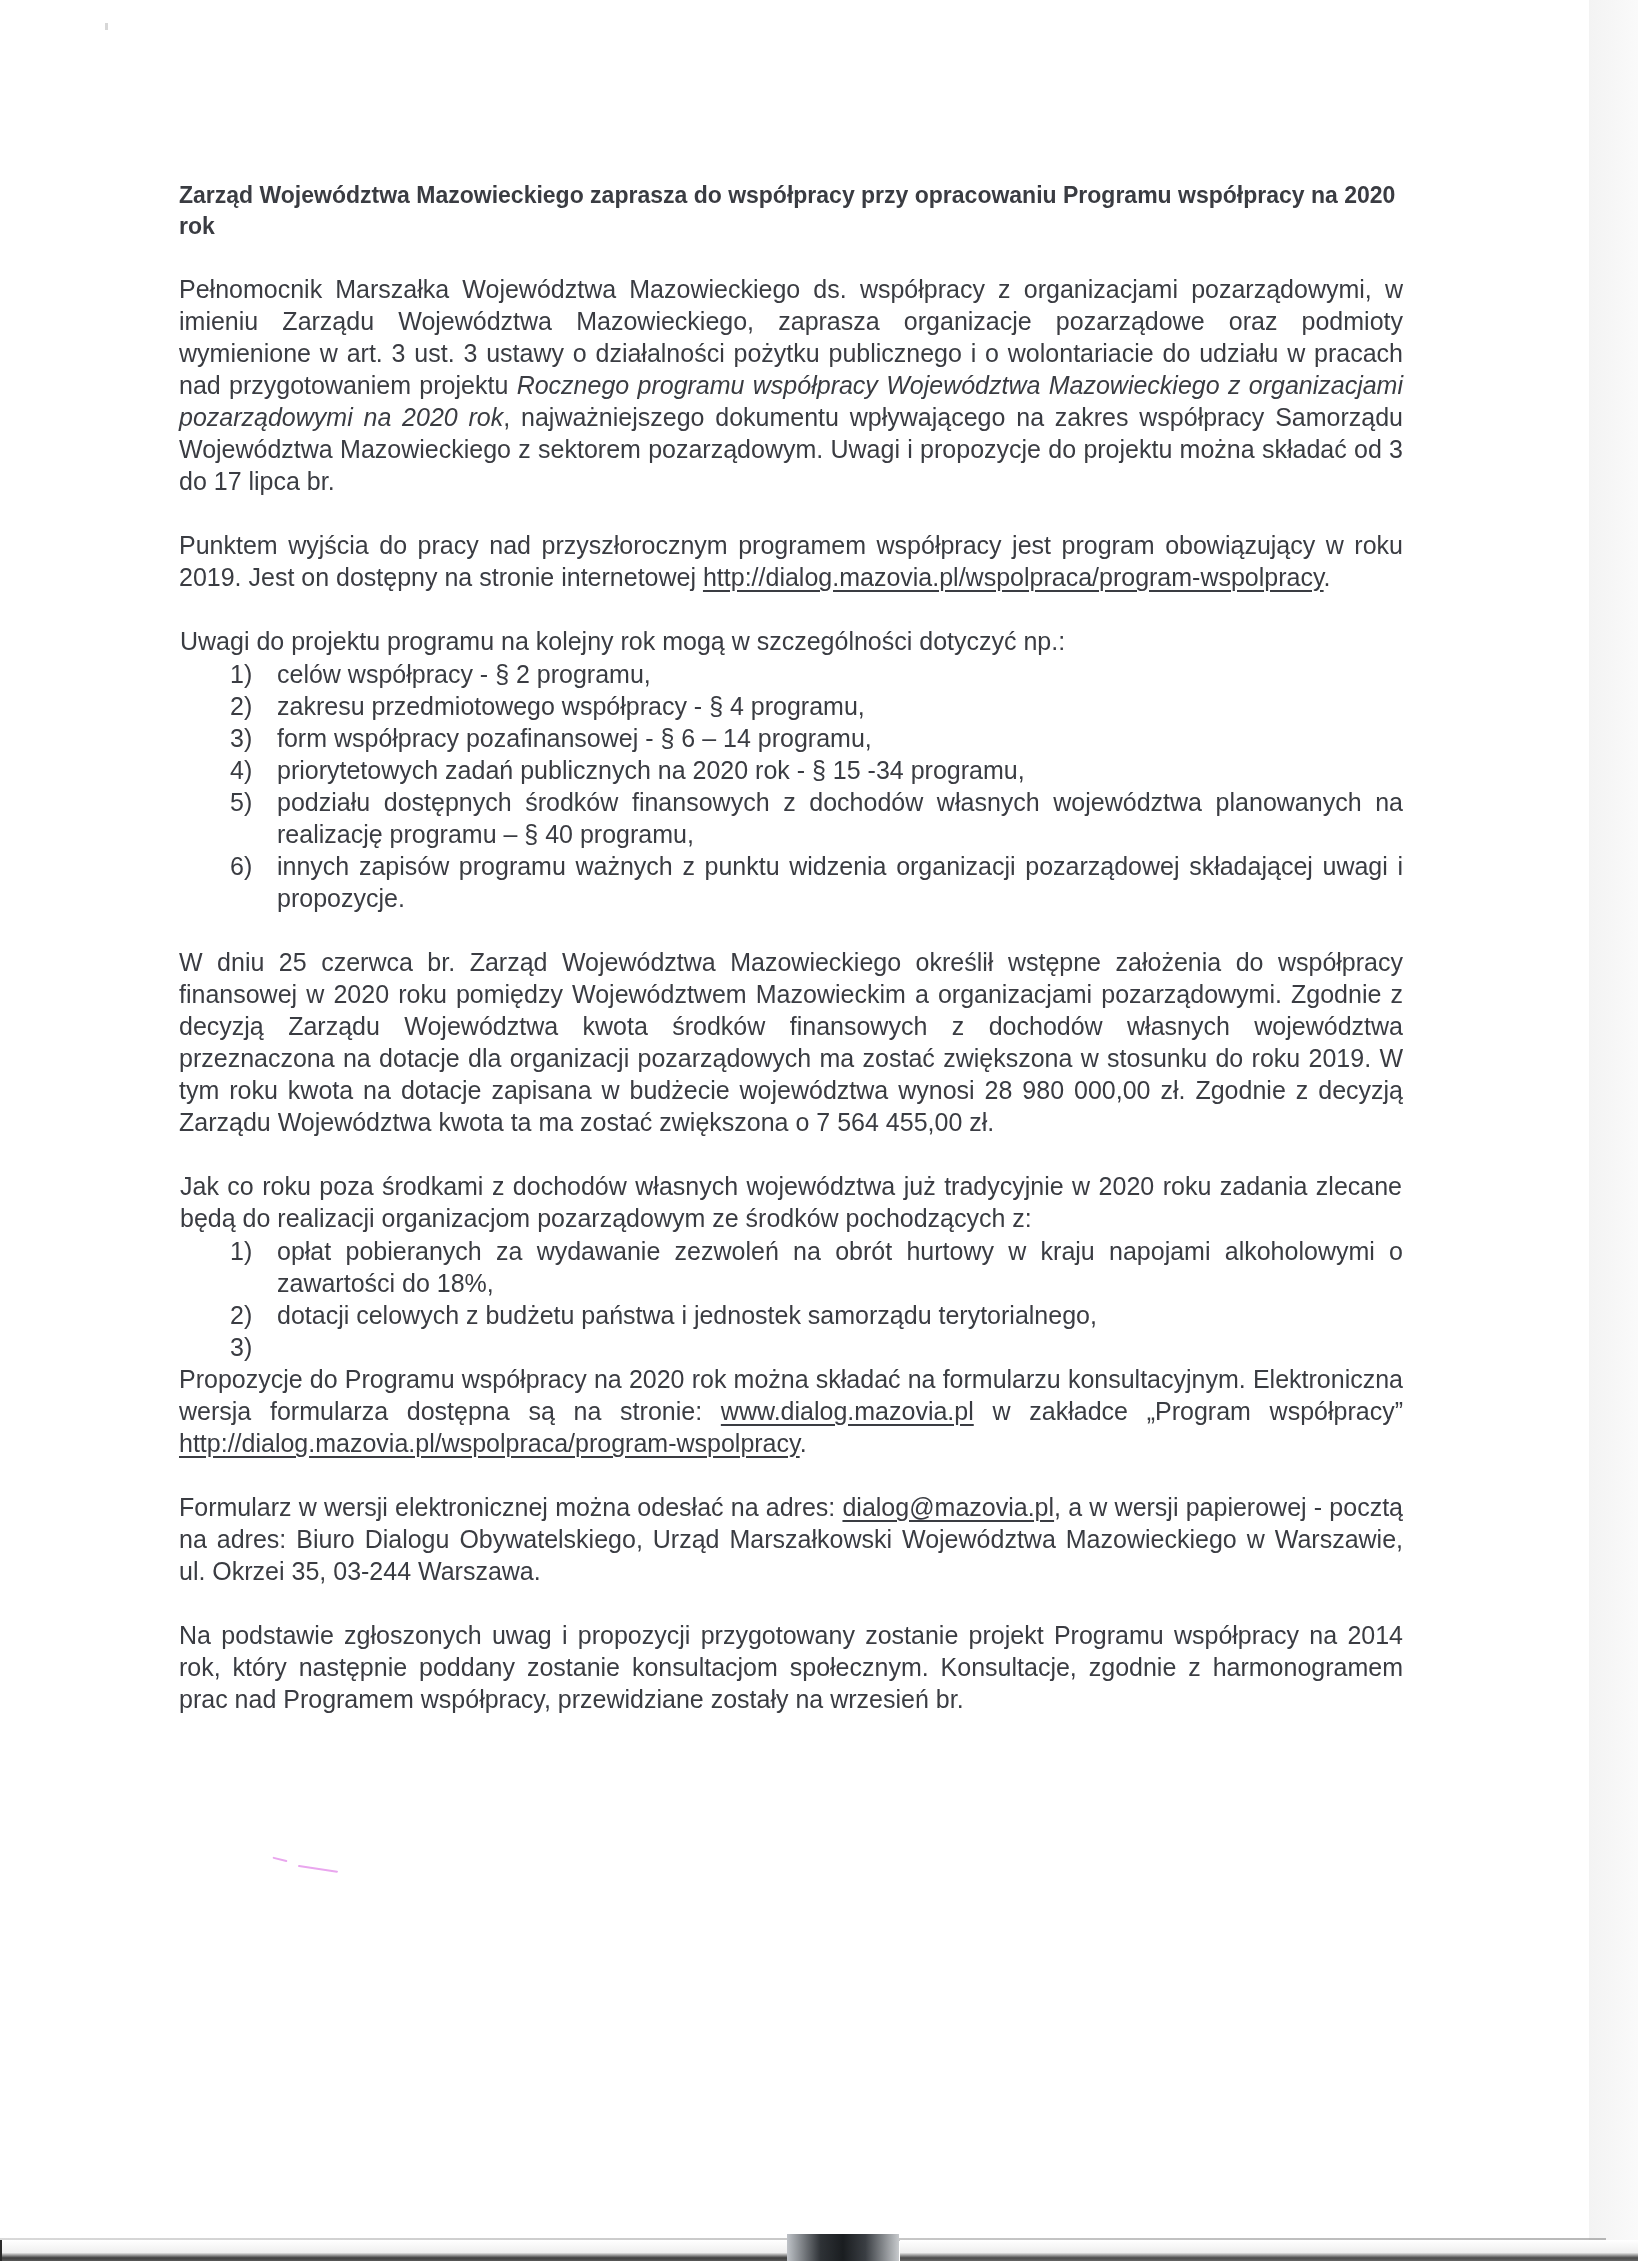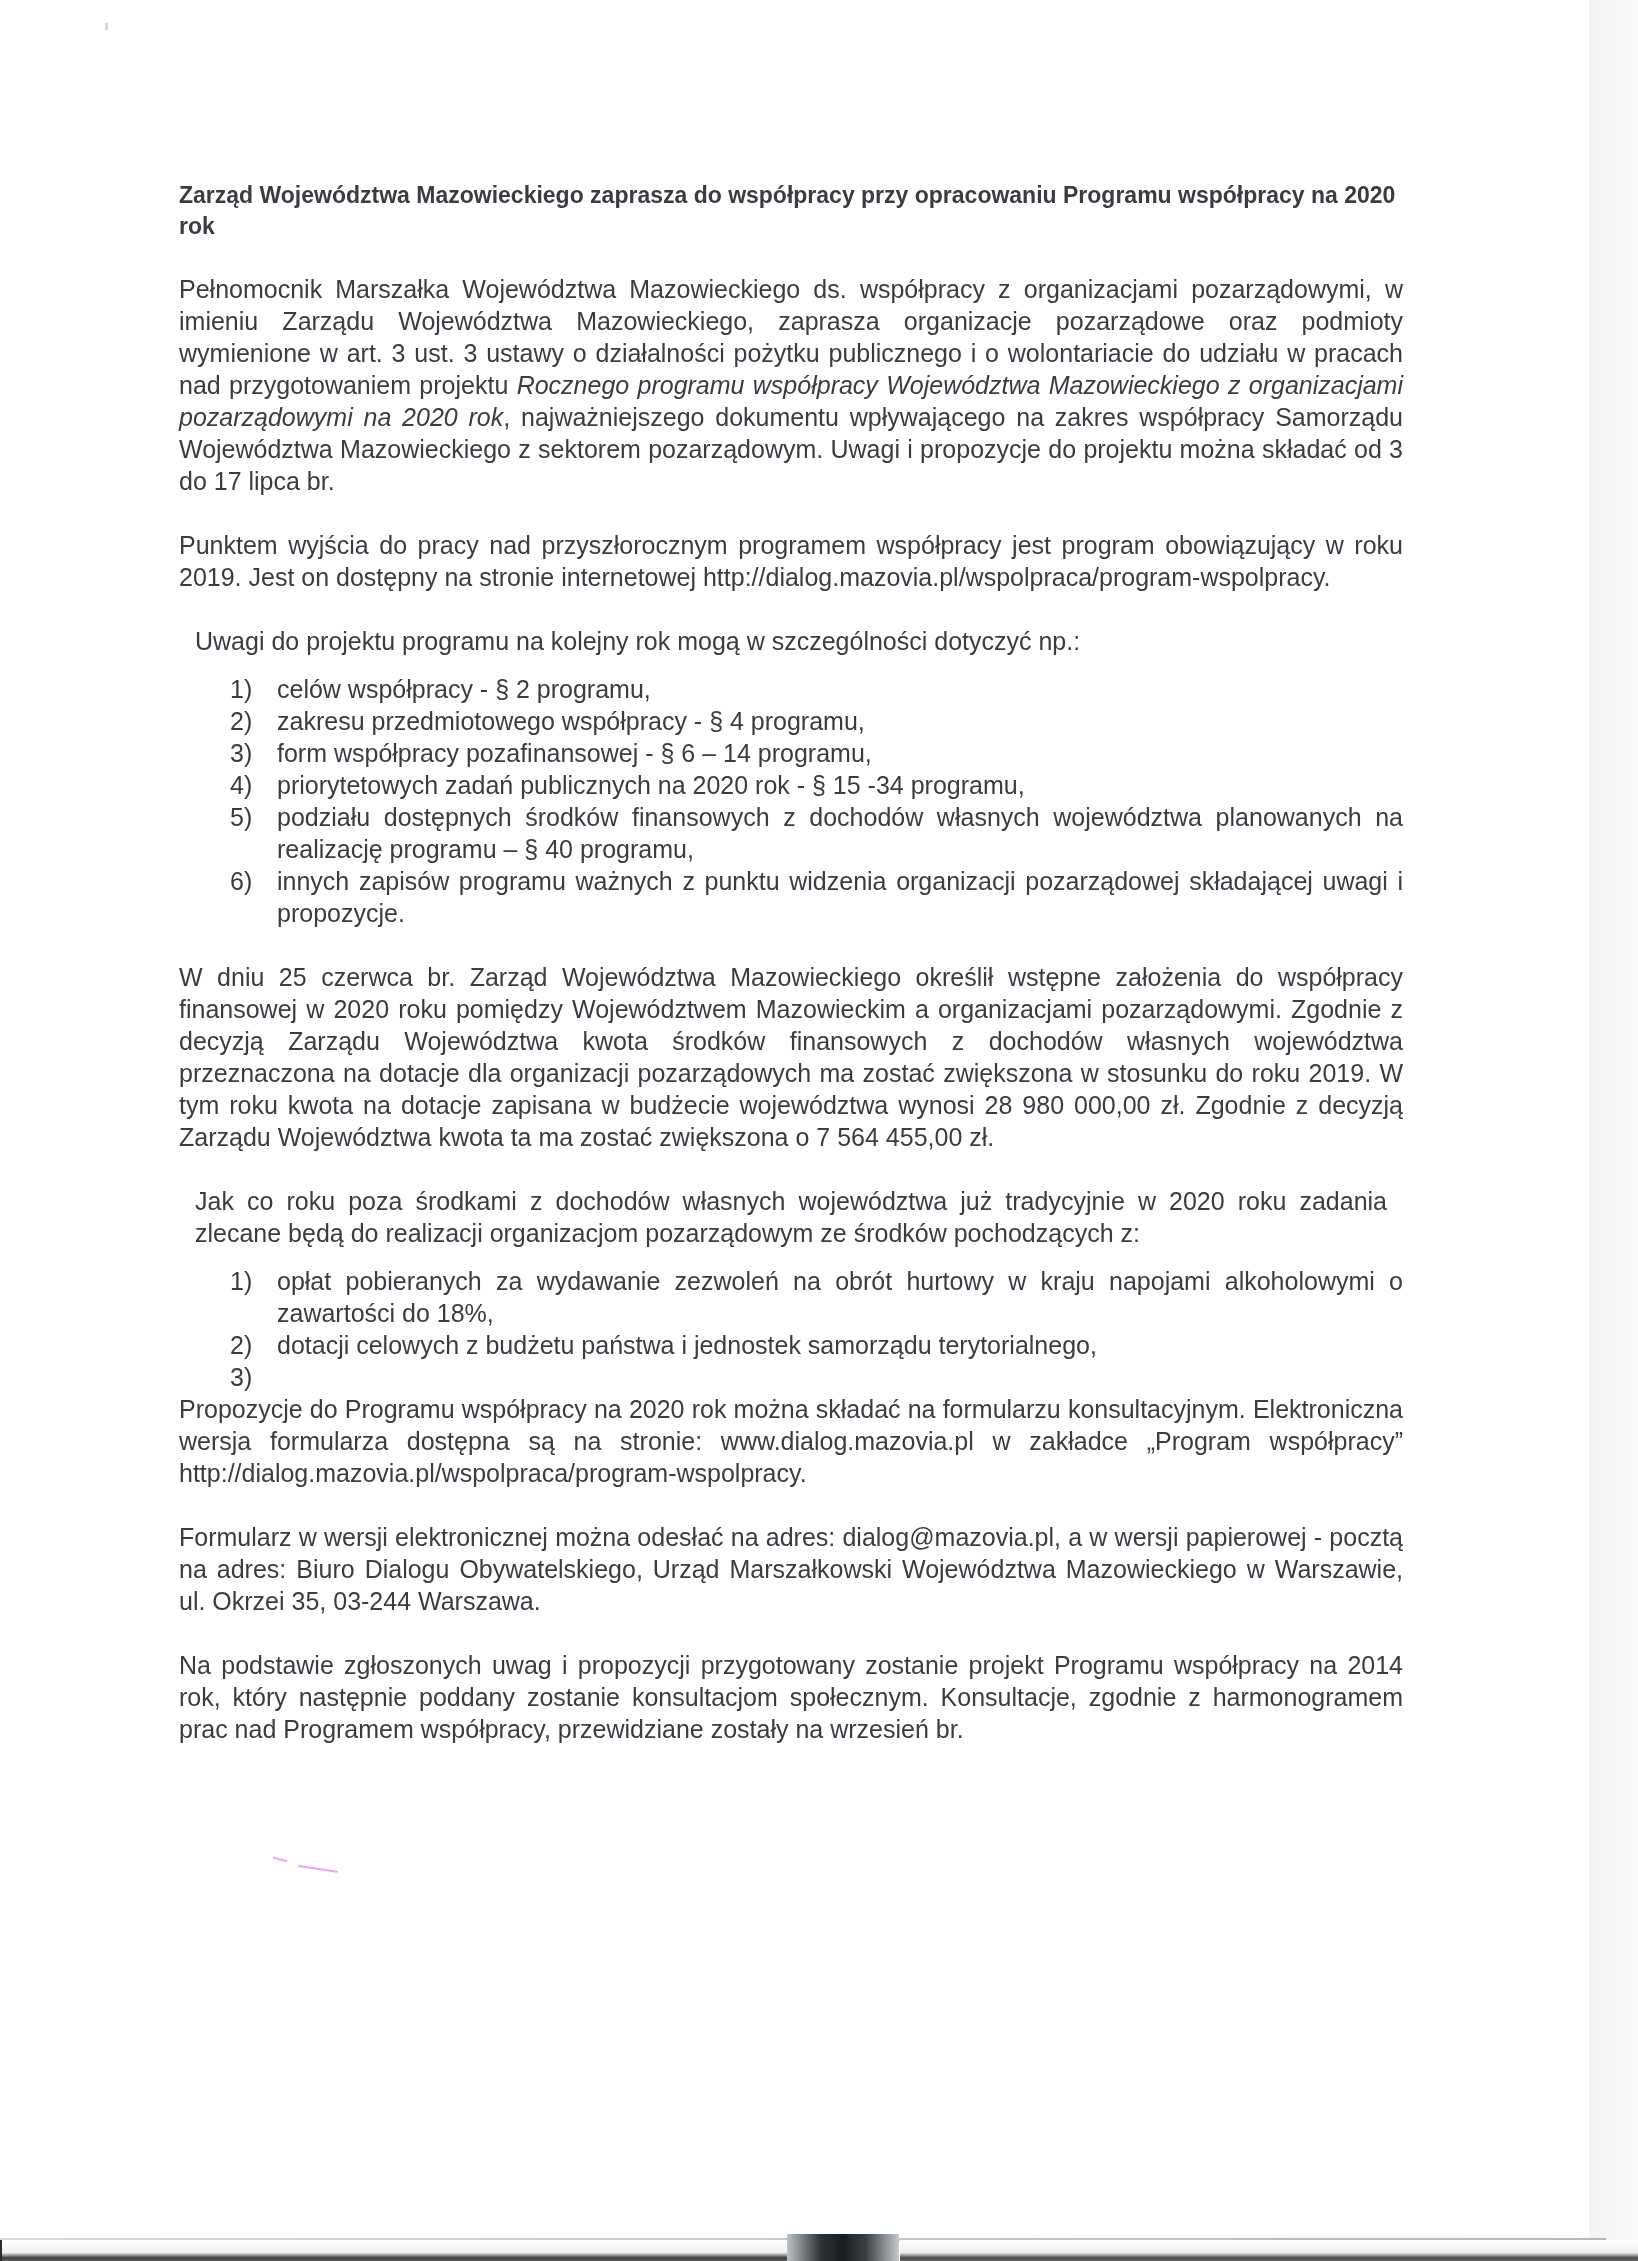--- a/index.html
+++ b/index.html
@@ -51,23 +51,24 @@
       position: relative;
       padding-left: 98px;
       text-align: justify;
       text-align-last: left;
     }
     ol.num li .marker {
       position: absolute;
       left: 51px;
       top: 0;
     }
-    .intro-line { margin: 16px; }
+    .intro-line { margin: 1px; }
     a.link {
       color: #3a3c42;
+      text-decoration: underline;
       text-decoration-thickness: 1.9px;
       text-underline-offset: 3.9px;
     }
     .bold { font-weight: normal; }
     .ital { font-style: italic; }
     .pink-mark {
       position: absolute;
       left: 270px; top: 1854px;
       width: 77px; height: 19px;
     }

